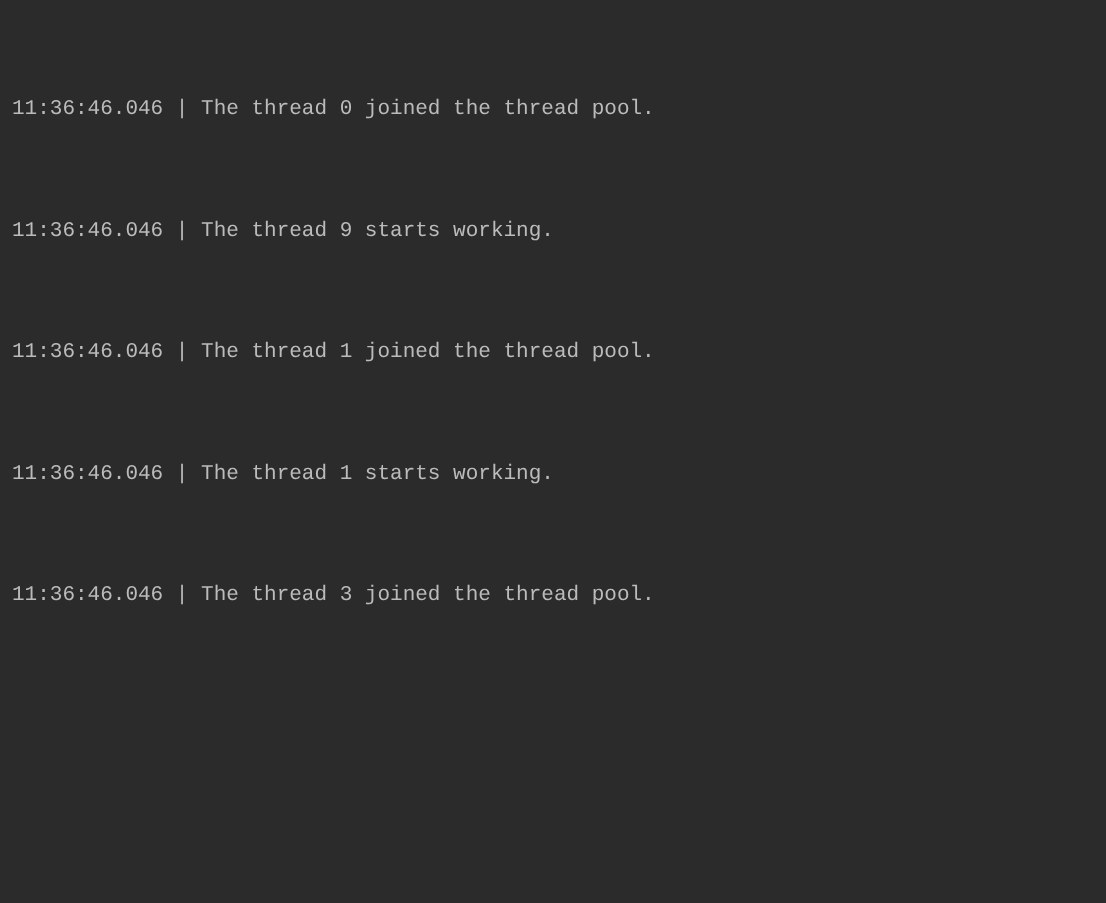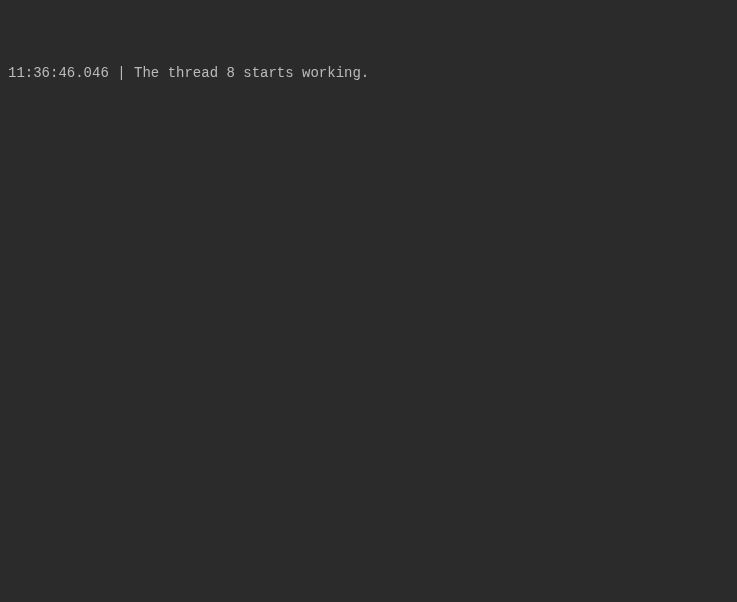--- a/index.html
+++ b/index.html
@@ -19,21 +19,25 @@
       position: relative;
     }
     .line {
       display: block;
     }
   </style>
 </head>
 <body>
 
 <div class="console">
-  <span class="line">11:36:46.046 | The thread 8 starts working.</span>
+  <span class="line">11:36:46.046 | The thread 0 joined the thread pool.</span>
+  <span class="line">11:36:46.046 | The thread 9 starts working.</span>
+  <span class="line">11:36:46.046 | The thread 1 joined the thread pool.</span>
+  <span class="line">11:36:46.046 | The thread 1 starts working.</span>
+  <span class="line">11:36:46.046 | The thread 3 joined the thread pool.</span>
   
   
   
   
   
   
   
   
   
   

